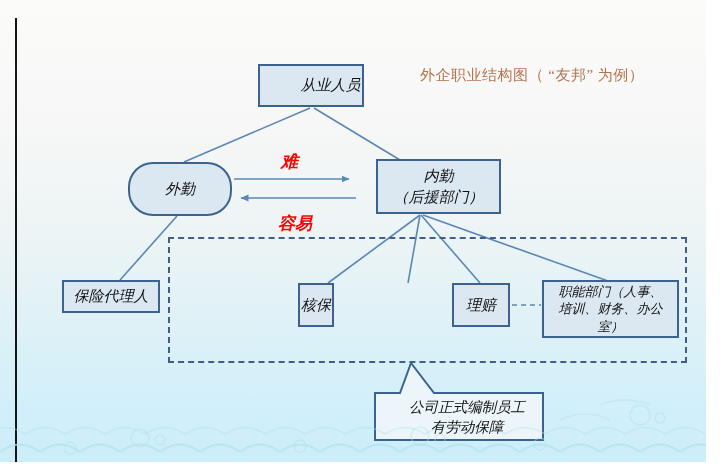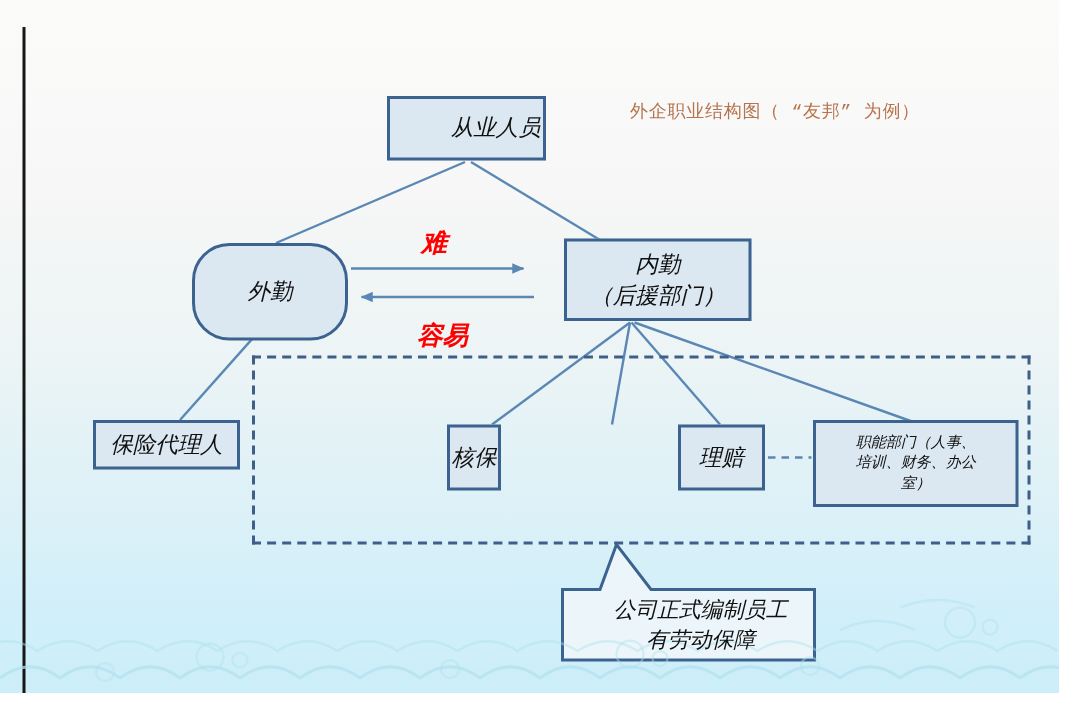--- a/index.html
+++ b/index.html
@@ -39,37 +39,37 @@
   .dashed-frame{
     position:absolute;left:168px;top:237px;width:519px;height:126px;
     border:2px dashed var(--dashed-border);background:transparent;
   }
   .edge-label{
     position:absolute;color:var(--edge-label);font-weight:bold;
     font-family:"DejaVu Serif","Liberation Serif",serif;font-size:17px;font-style:italic;
   }
   .slide-title{
     position:absolute;left:420px;top:66px;width:275px;
-    color:var(--title);font-size:12px;letter-spacing:.5px;
-    font-family:Liberation Mono, monospace;
+    color:var(--title);font-size:15px;letter-spacing:.5px;
+    font-family:Liberation Serif, serif;
   }
   .callout-text{
     position:absolute;left:377px;top:397px;width:180px;height:40px;
     display:flex;align-items:center;justify-content:center;text-align:center;
     font-family:"DejaVu Serif","Liberation Serif",serif;font-size:14.5px;
     white-space:pre-line;line-height:1.4;color:#101010;font-style:italic;
   }
   .n-congye{left:258px;top:64px;width:106px;height:43px;padding-left:39px;}
-  .n-waiqin{left:128px;top:162px;width:104px;height:65px;border-radius:25px;}
+  .n-waiqin{left:128px;top:162px;width:104px;height:54px;border-radius:25px;}
   .n-neiqin{left:376px;top:159px;width:125px;height:55px;}
   .n-baoxian{left:62px;top:280px;width:98px;height:33px;}
   .n-hebao{left:298px;top:283px;width:36px;height:44px;}
   .n-baoquan{left:380px;top:283px;width:58px;height:44px;}
   .n-lipei{left:452px;top:283px;width:58px;height:44px;}
-  .n-zhineng{left:542px;top:280px;width:137px;height:58px;font-size:10px;}
+  .n-zhineng{left:542px;top:280px;width:137px;height:58px;font-size:13px;}
   .lbl-hard{left:281px;top:150px;}
   .lbl-easy{left:278px;top:212px;}
 </style>
 </head>
 <body>
 
 <div class="stage">
   <div class="slide">
 
     <div class="vline"></div>

